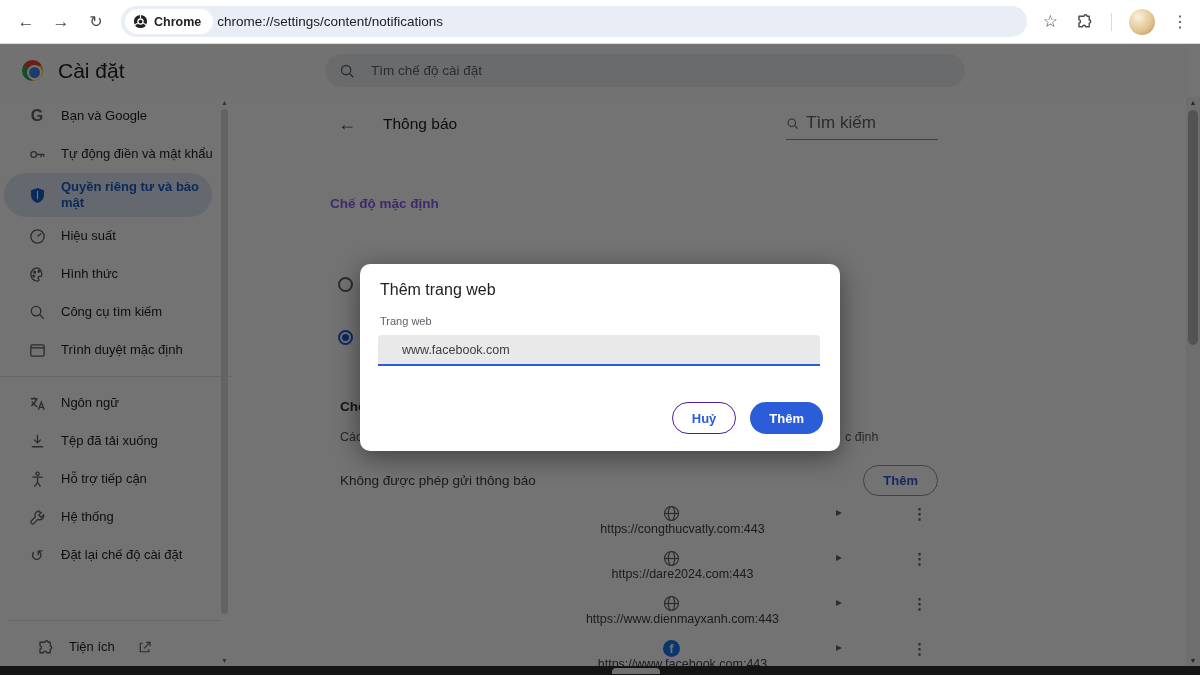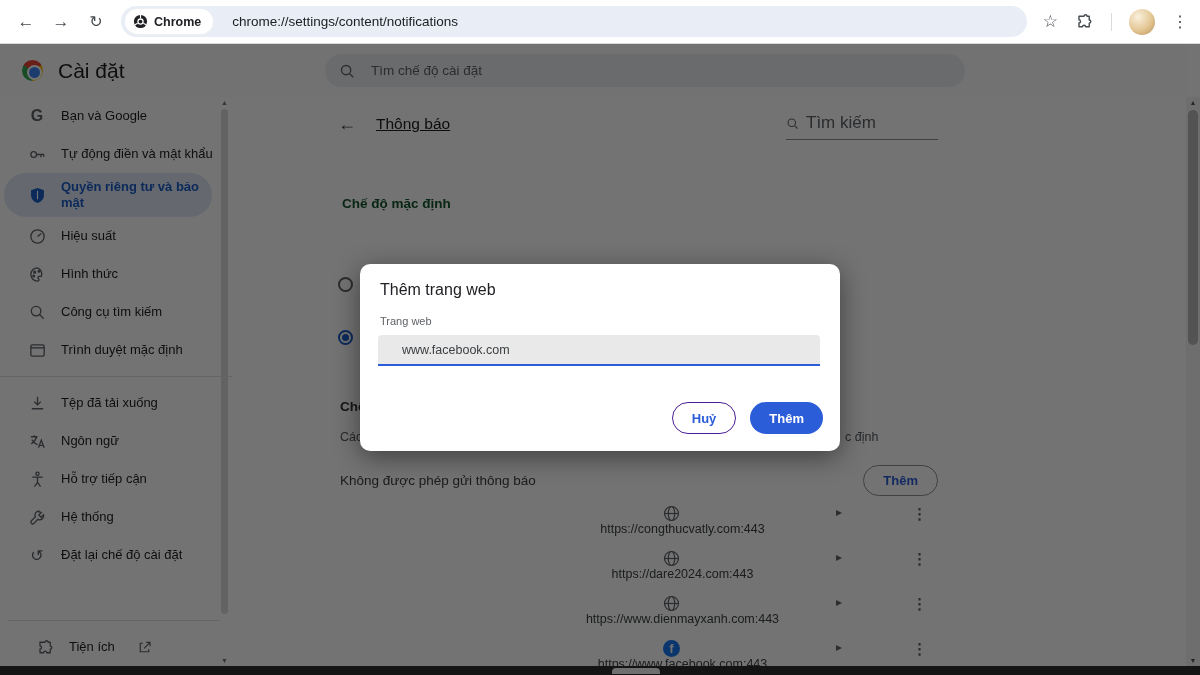--- a/index.html
+++ b/index.html
@@ -11,21 +11,21 @@
   .toolbar { position:absolute; top:0; left:0; right:0; height:44px; background:#fff;
              border-bottom:1px solid #d8dade; display:flex; align-items:center; padding:0 12px; z-index:30; }
   .nav-btn { width:28px; height:28px; display:flex; align-items:center; justify-content:center;
              font-size:17px; color:#474c51; border-radius:50%; margin-right:7px; }
   .reload-g { font-size:16px; }
   .omnibox { flex:1; height:31px; background:#e9eef6; border-radius:16px; display:flex; align-items:center;
              padding:0 12px 0 4px; margin:0 16px 0 4px; }
   .chip { background:#fff; border-radius:13px; height:25px; display:flex; align-items:center; gap:6px;
           padding:0 12px 0 8px; box-shadow:0 0 0 1px #eceff3; }
   .chip-txt { font-size:12.5px; font-weight:700; color:#202124; }
-  .url { font-size:13.5px; color:#202124; margin-left:19px; }
+  .url { font-size:13.5px; color:#202124; margin-left:4px; }
   .tb-right { display:flex; align-items:center; gap:17px; }
   .tb-ico { font-size:17px; color:#474c51; }
   .tb-sep { width:1px; height:18px; background:#d8dade; }
   .avatar { width:26px; height:26px; border-radius:50%;
             background:radial-gradient(circle at 35% 30%, #f9f0dd, #e3c693 55%, #b9905e 100%); }
   .dots { font-size:16px; color:#474c51; letter-spacing:0; }
 
   
   .s-header { position:absolute; top:44px; left:0; right:12px; height:53px; background:#fdfdfe;
               display:flex; align-items:center; }
@@ -59,26 +59,26 @@
   .reset-g { font-size:16px; color:#5f6368; }
   
   .side-sb { position:absolute; right:2px; top:0; bottom:0; width:11px; }
   .side-sb .thumb { position:absolute; top:12px; left:2px; width:7px; height:505px; background:#dcdcdc; border-radius:4px; }
   .sb-arrow { position:absolute; left:0; width:11px; font-size:7px; color:#777; text-align:center; }
 
   
   .content { position:absolute; left:320px; top:97px; width:640px; bottom:0; background:#fff; }
   .c-head { position:absolute; top:10px; left:0; right:0; height:34px; display:flex; align-items:center; }
   .back-arrow { font-size:18px; color:#444; margin-left:18px; }
-  .c-title { font-size:15.5px; color:#202124; margin-left:20px;text-decoration:underline; }
+  .c-title { font-size:15.5px; color:#202124; margin-left:27px; }
   .c-search { position:absolute; right:22px; top:6px; width:152px; display:flex; align-items:center; gap:7px;
               border-bottom:1px solid #8c8f94; padding-bottom:6px; }
   .c-search svg { stroke:#5f6368; fill:none; stroke-width:1.5; }
   .c-search-txt { font-size:17px; color:#5f6368; }
-  .sec-head { position:absolute; left:22px; font-size:13.5px; font-weight:700; color:#14532d;text-align:center; }
+  .sec-head { position:absolute; left:10px; font-size:13.5px; font-weight:700; color:#8b5cf6;text-align:center; }
   .sec-desc { position:absolute; left:20px; top:125px; width:600px; font-size:12.5px; line-height:24px; color:#55595e; }
   .radio { position:absolute; left:18px; width:15px; height:15px; border:2px solid #5f6368; border-radius:50%; }
   .radio.sel { border-color:#1a5dc8; display:flex; align-items:center; justify-content:center; }
   .radio.sel::after { content:""; width:7px; height:7px; background:#1a5dc8; border-radius:50%; }
   .frag { position:absolute; font-size:12.5px; color:#55595e; }
   .frag-b { font-weight:700; color:#2d2f31; font-size:13.5px; }
   .blocked-row { position:absolute; top:366px; left:20px; right:22px; height:34px;
                  display:flex; align-items:center; justify-content:space-between; }
   .blocked-lbl { font-size:13.5px; color:#3c4043; }
   .btn-outline { height:31px; padding:0 19px; border:1px solid #8e918f; border-radius:16px; background:transparent;
@@ -219,33 +219,33 @@
             <rect x="3" y="4" width="14" height="12" rx="1.5"></rect>
             <line x1="3" y1="7.2" x2="17" y2="7.2"></line>
           </svg>
       </span>
       <span class="lbl">Trình duyệt mặc định</span>
     </div>
     <div class="side-div"></div>
     <div class="side-item">
       <span class="side-ico">
         <svg width="19" height="19" viewBox="0 0 20 20">
-            <path d="M10 3 v8 M6.5 8 L10 11.5 L13.5 8 M4 15.5 h12"></path>
-          </svg>
-      </span>
-      <span class="lbl">Tệp đã tải xuống</span>
-    </div>
-    <div class="side-item">
-      <span class="side-ico">
-        <svg width="19" height="19" viewBox="0 0 20 20">
             <path d="M3 5 h7 M6.5 3.5 v1.5 M4 8 c1.5 2.5 4 4.5 6 5.5 M9 5 c-.8 3-3 6-5.5 7.5"></path>
             <path d="M11 16.5 L14 8.5 L17 16.5 M12 14 h4"></path>
           </svg>
       </span>
       <span class="lbl">Ngôn ngữ</span>
+    </div>
+    <div class="side-item">
+      <span class="side-ico">
+        <svg width="19" height="19" viewBox="0 0 20 20">
+            <path d="M10 3 v8 M6.5 8 L10 11.5 L13.5 8 M4 15.5 h12"></path>
+          </svg>
+      </span>
+      <span class="lbl">Tệp đã tải xuống</span>
     </div>
     <div class="side-item">
       <span class="side-ico">
         <svg width="19" height="19" viewBox="0 0 20 20">
             <circle cx="10" cy="4" r="1.7"></circle>
             <path d="M4.5 7.5 h11 M10 7.5 v5.5 M10 13 l-3.2 4.5 M10 13 l3.2 4.5"></path>
           </svg>
       </span>
       <span class="lbl">Hỗ trợ tiếp cận</span>
     </div>

